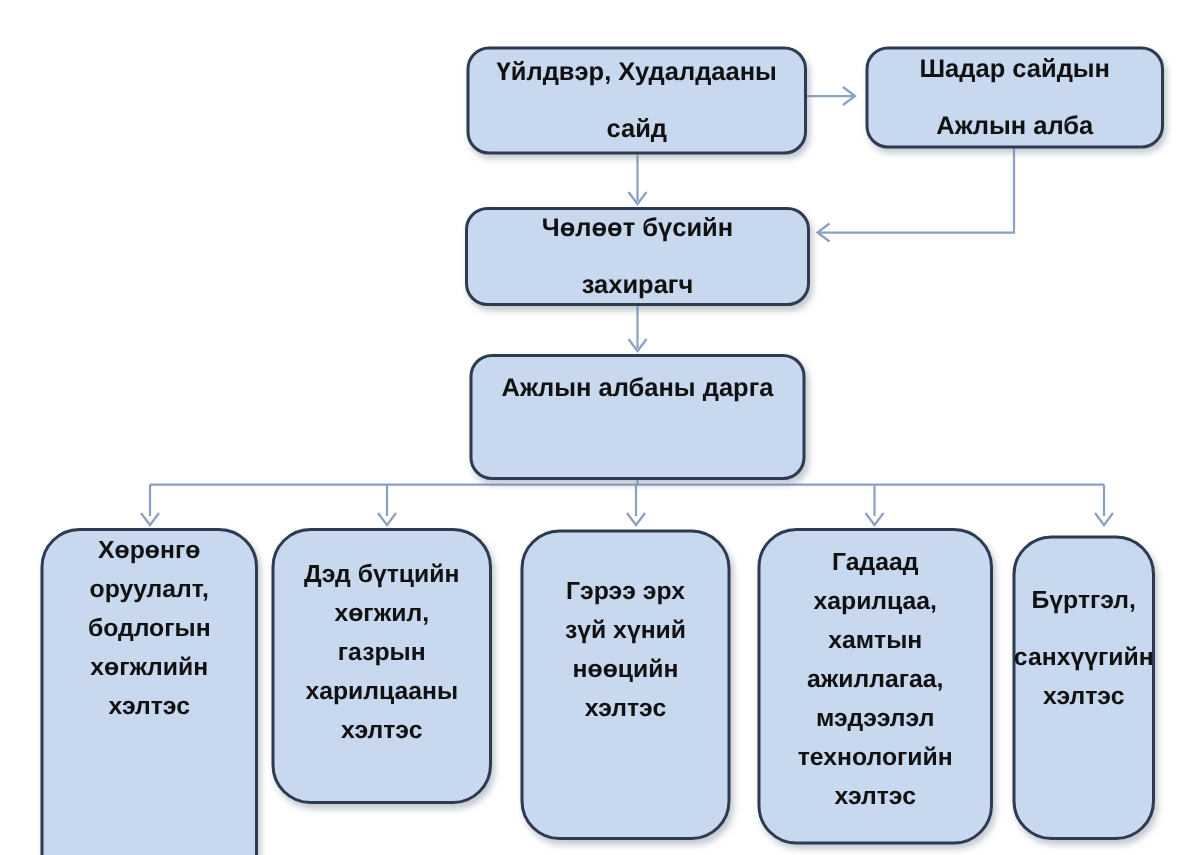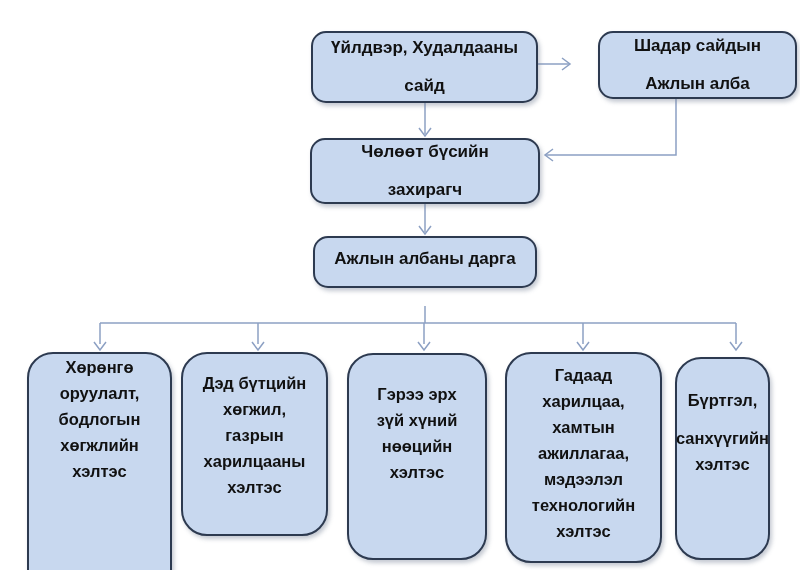--- a/index.html
+++ b/index.html
@@ -71,31 +71,31 @@
       <path d="M736,323 V344"></path>
       <path d="M730,342 L736,350 L742,342"></path>
     </g>
   </svg>
 
   <div class="node center r-top" style="left:311px;top:31px;width:227px;height:72px;">
     <span class="tline">Үйлдвэр, Худалдааны</span>
     <span class="tline">сайд</span>
   </div>
 
-  <div class="node center r-top" style="left:598px;top:31px;width:199px;height:68px;">
+  <div class="node center r-top" style="left:577px;top:31px;width:199px;height:68px;">
     <span class="tline">Шадар сайдын</span>
     <span class="tline">Ажлын алба</span>
   </div>
 
   <div class="node center r-top" style="left:310px;top:138px;width:230px;height:66px;">
     <span class="tline">Чөлөөт бүсийн</span>
     <span class="tline">захирагч</span>
   </div>
 
-  <div class="node top-align r-top" style="left:313px;top:236px;width:224px;height:52px;padding-top:8px;">
+  <div class="node top-align r-top" style="left:313px;top:236px;width:224px;height:84px;padding-top:8px;">
     <span class="tline">Ажлын албаны дарга</span>
   </div>
 
   <div class="node top-align r-bottom" style="left:27px;top:352px;width:145px;height:262px;">
     <span class="tline">Хөрөнгө</span>
     <span class="tline">оруулалт,</span>
     <span class="tline">бодлогын</span>
     <span class="tline">хөгжлийн</span>
     <span class="tline">хэлтэс</span>
   </div>

